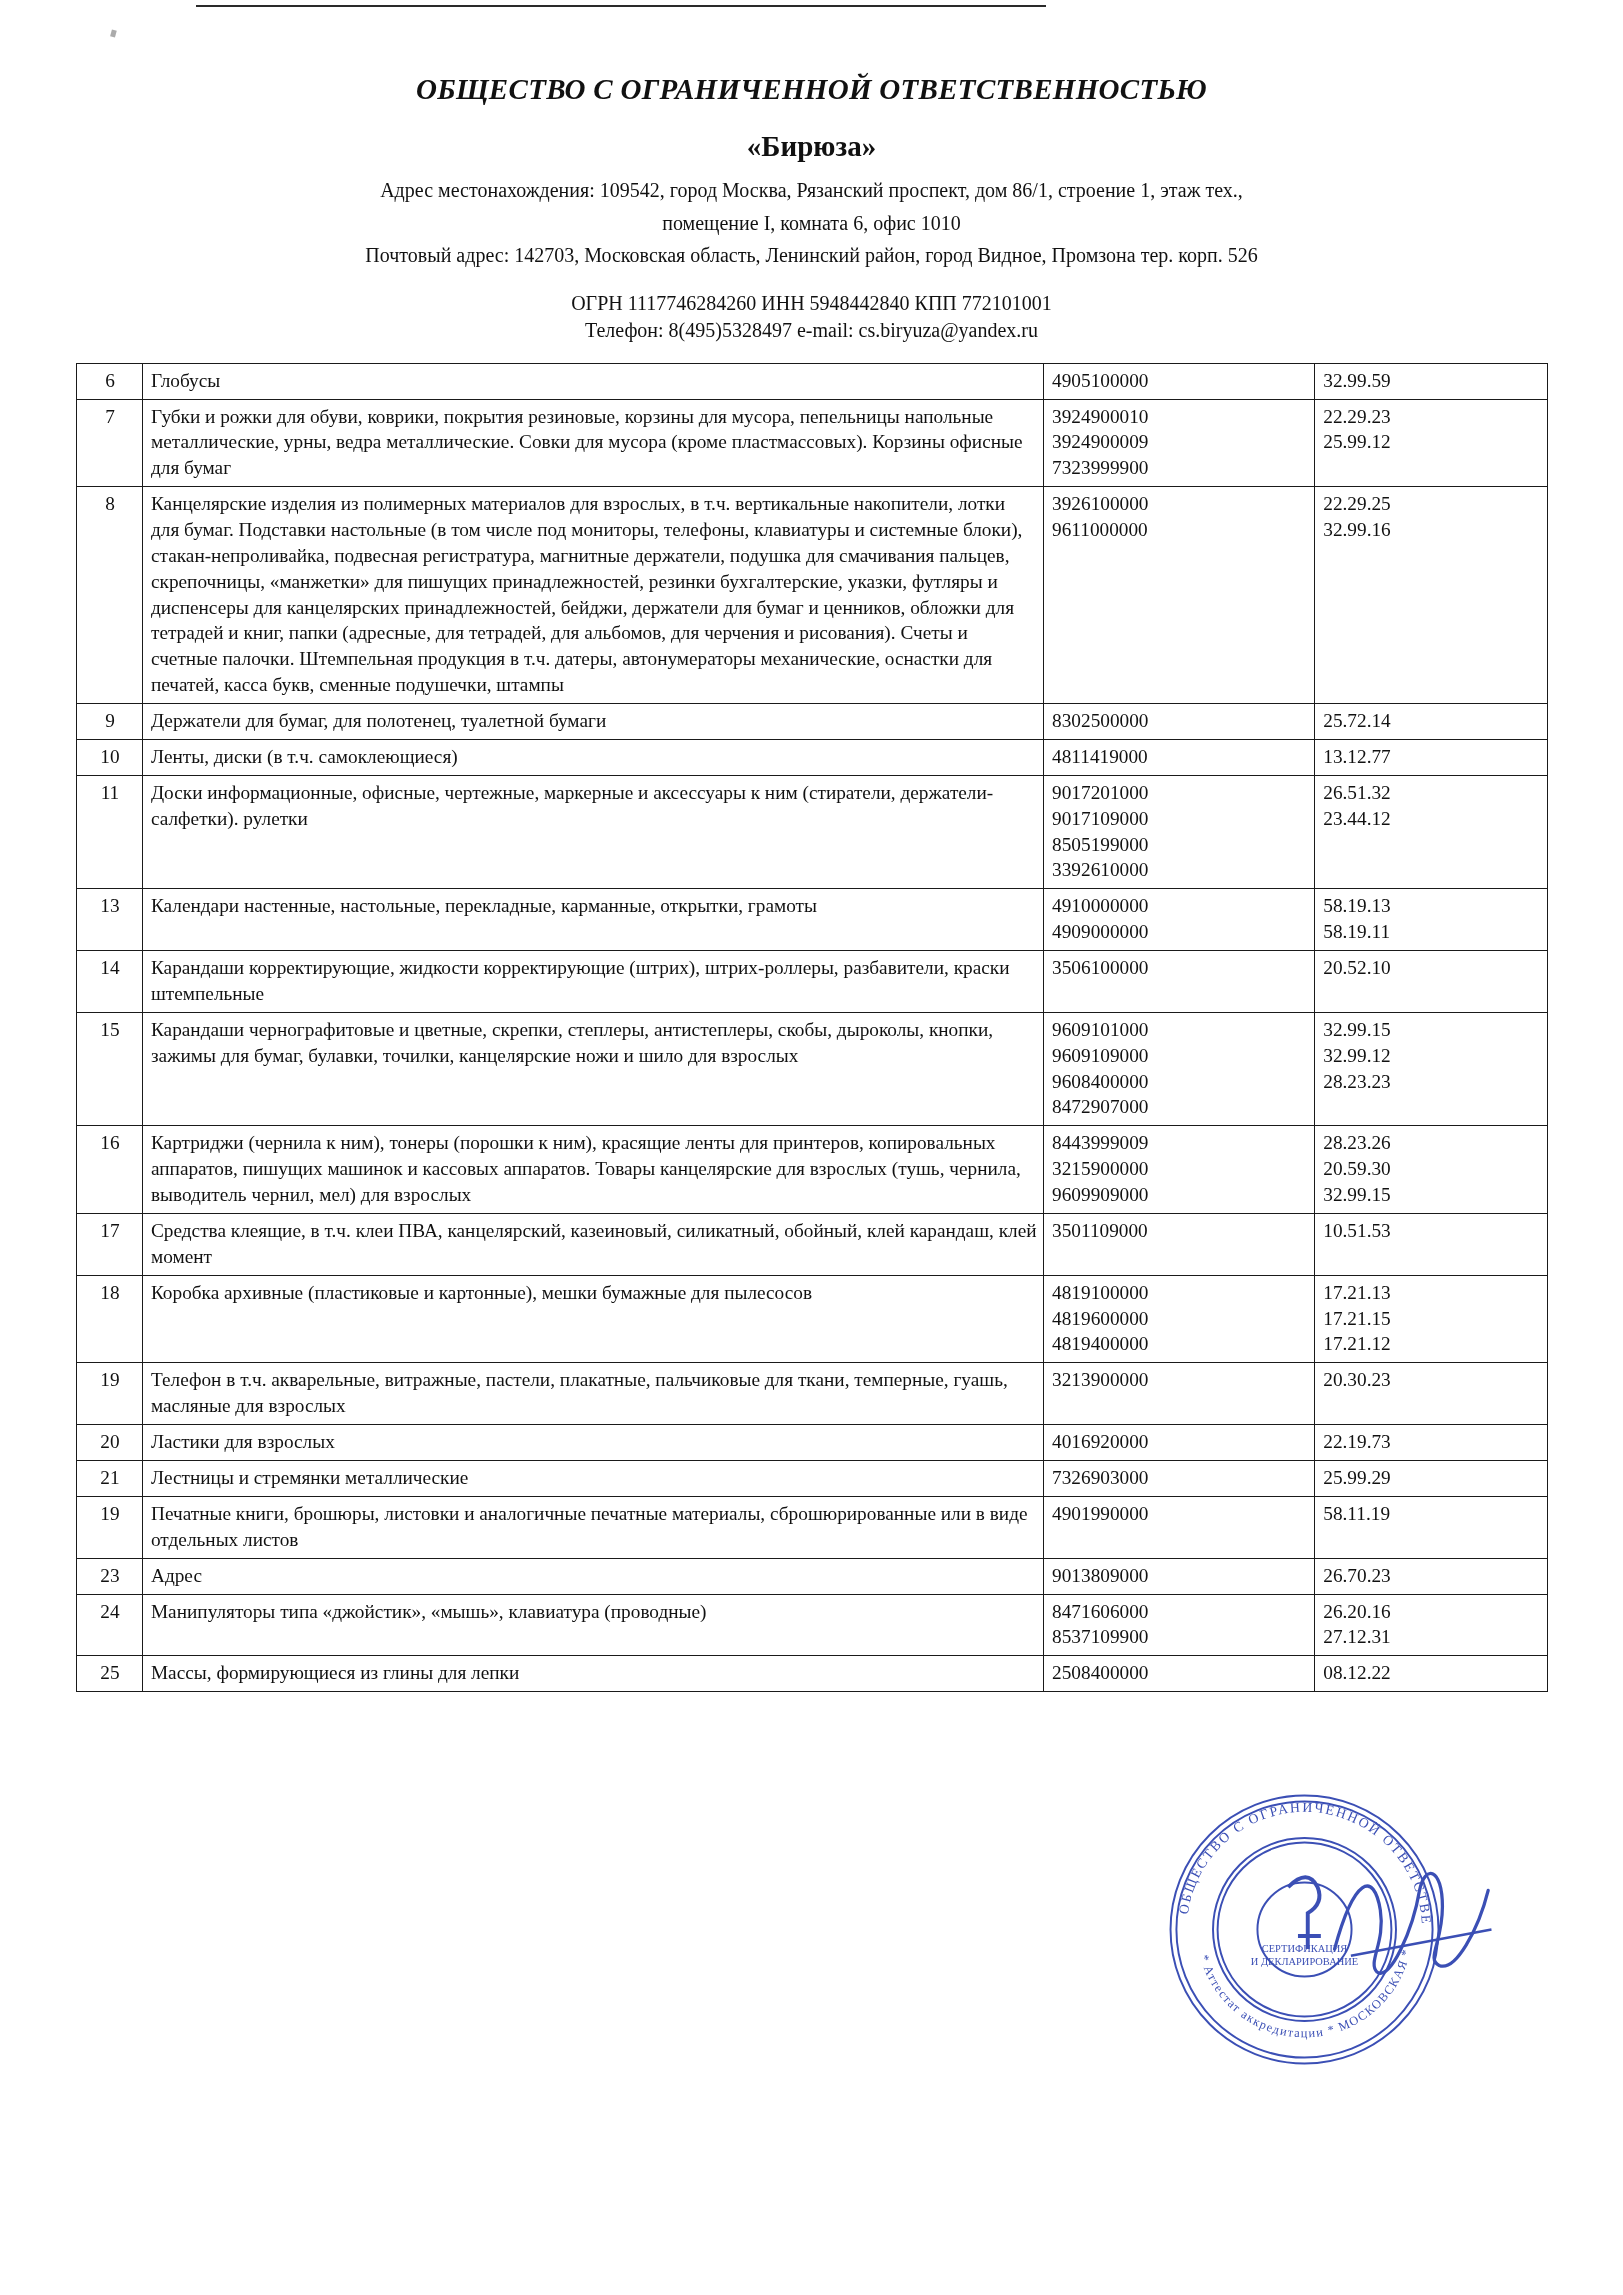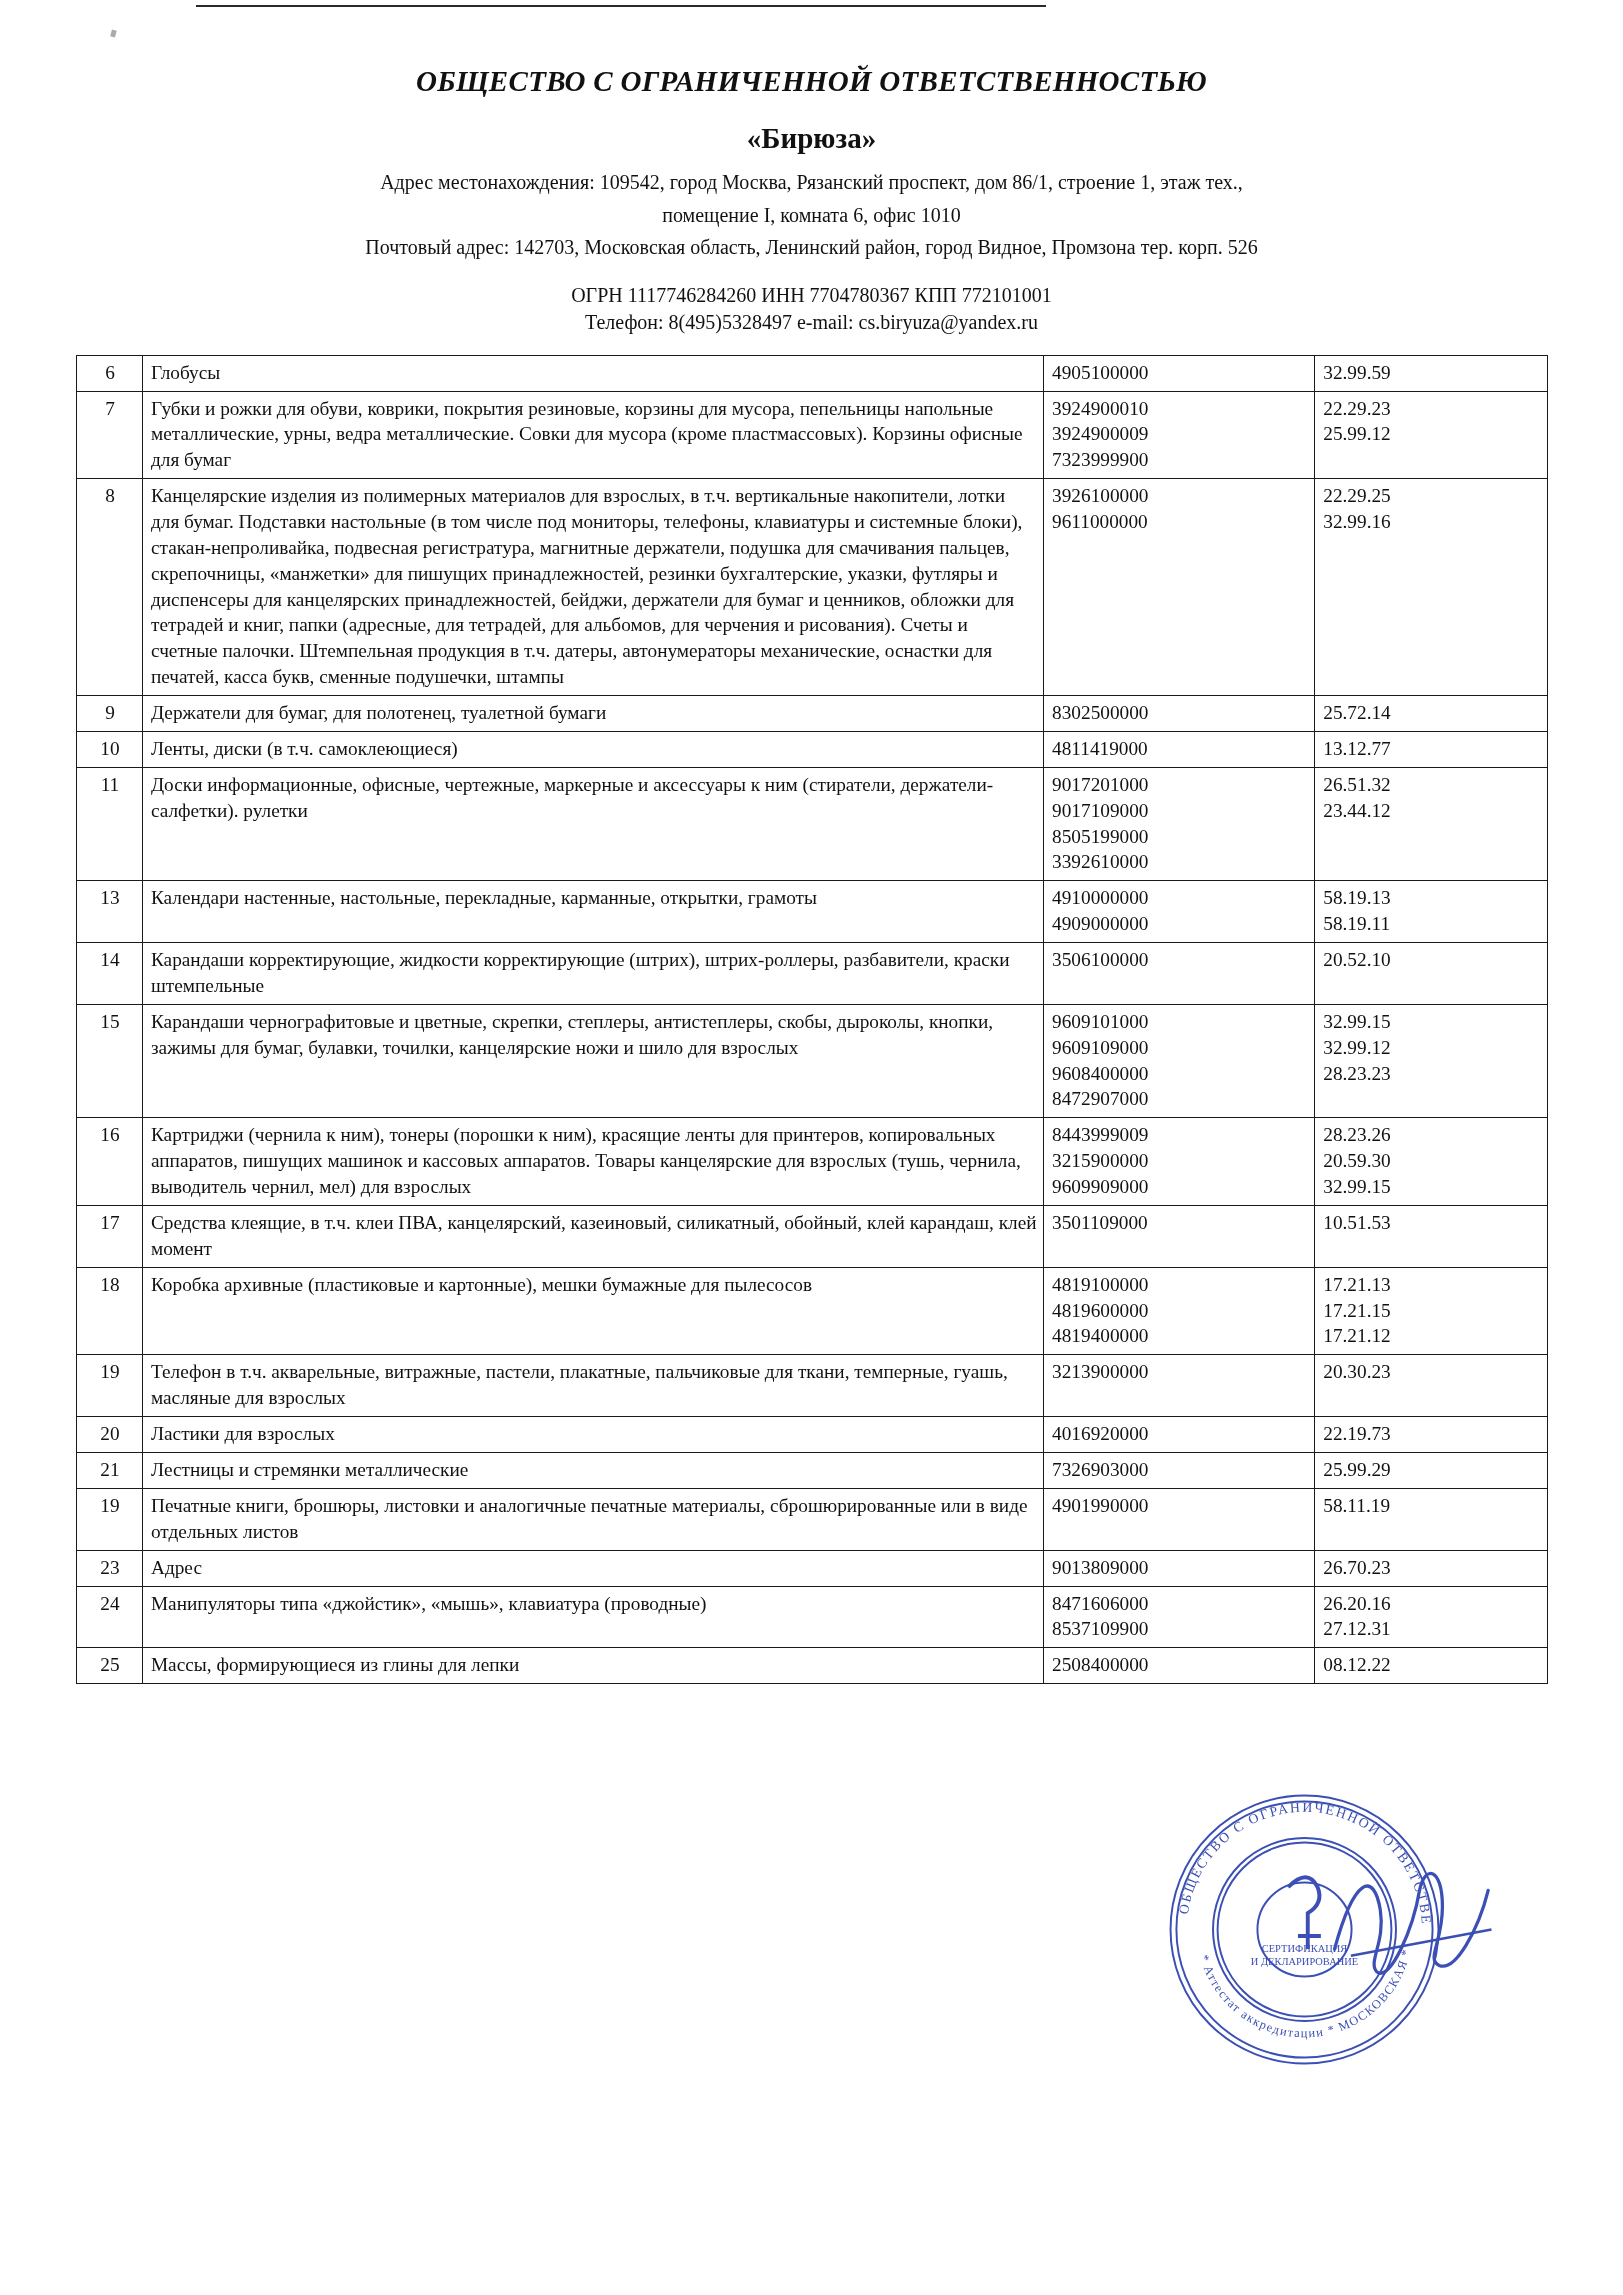--- a/index.html
+++ b/index.html
@@ -10,21 +10,21 @@
   body {
     font-family: "Liberation Serif", serif;
     color: #111;
   }
   .page {
     width: 1623px;
     height: 2295px;
     position: relative;
     background: #fff;
     box-sizing: border-box;
-    padding: 0;
+    padding: 8px;
     overflow: hidden;
   }
   .top-rule {
     position: absolute;
     top: 5.2px;
     left: 196px;
     width: 850px;
     height: 2px;
     background: #2a2a2a;
   }
@@ -131,21 +131,21 @@
 
   <div class="header">
     <div class="org-title">ОБЩЕСТВО С ОГРАНИЧЕННОЙ ОТВЕТСТВЕННОСТЬЮ</div>
     <div class="org-name">«Бирюза»</div>
     <div class="addr-block">
       <div class="addr-line">Адрес местонахождения: 109542, город Москва, Рязанский проспект, дом 86/1, строение 1, этаж тех.,</div>
       <div class="addr-line">помещение I, комната 6, офис 1010</div>
       <div class="addr-line">Почтовый адрес: 142703, Московская область, Ленинский район, город Видное, Промзона тер. корп. 526</div>
     </div>
     <div class="gap"></div>
-    <div class="reg-line">ОГРН 1117746284260 ИНН 7704780367 КПП 772101001</div>
+    <div class="reg-line">ОГРН 1117746284260 ИНН 5948442840 КПП 772101001</div>
     <div class="reg-line">Телефон: 8(495)5328497 e-mail: cs.biryuza@yandex.ru</div>
   </div>
 
   <table class="main">
     <tbody>
         <tr>
           <td class="c-num">6</td>
           <td class="c-desc">Глобусы</td>
           <td class="c-code codes">
             <div>4905100000</div>

